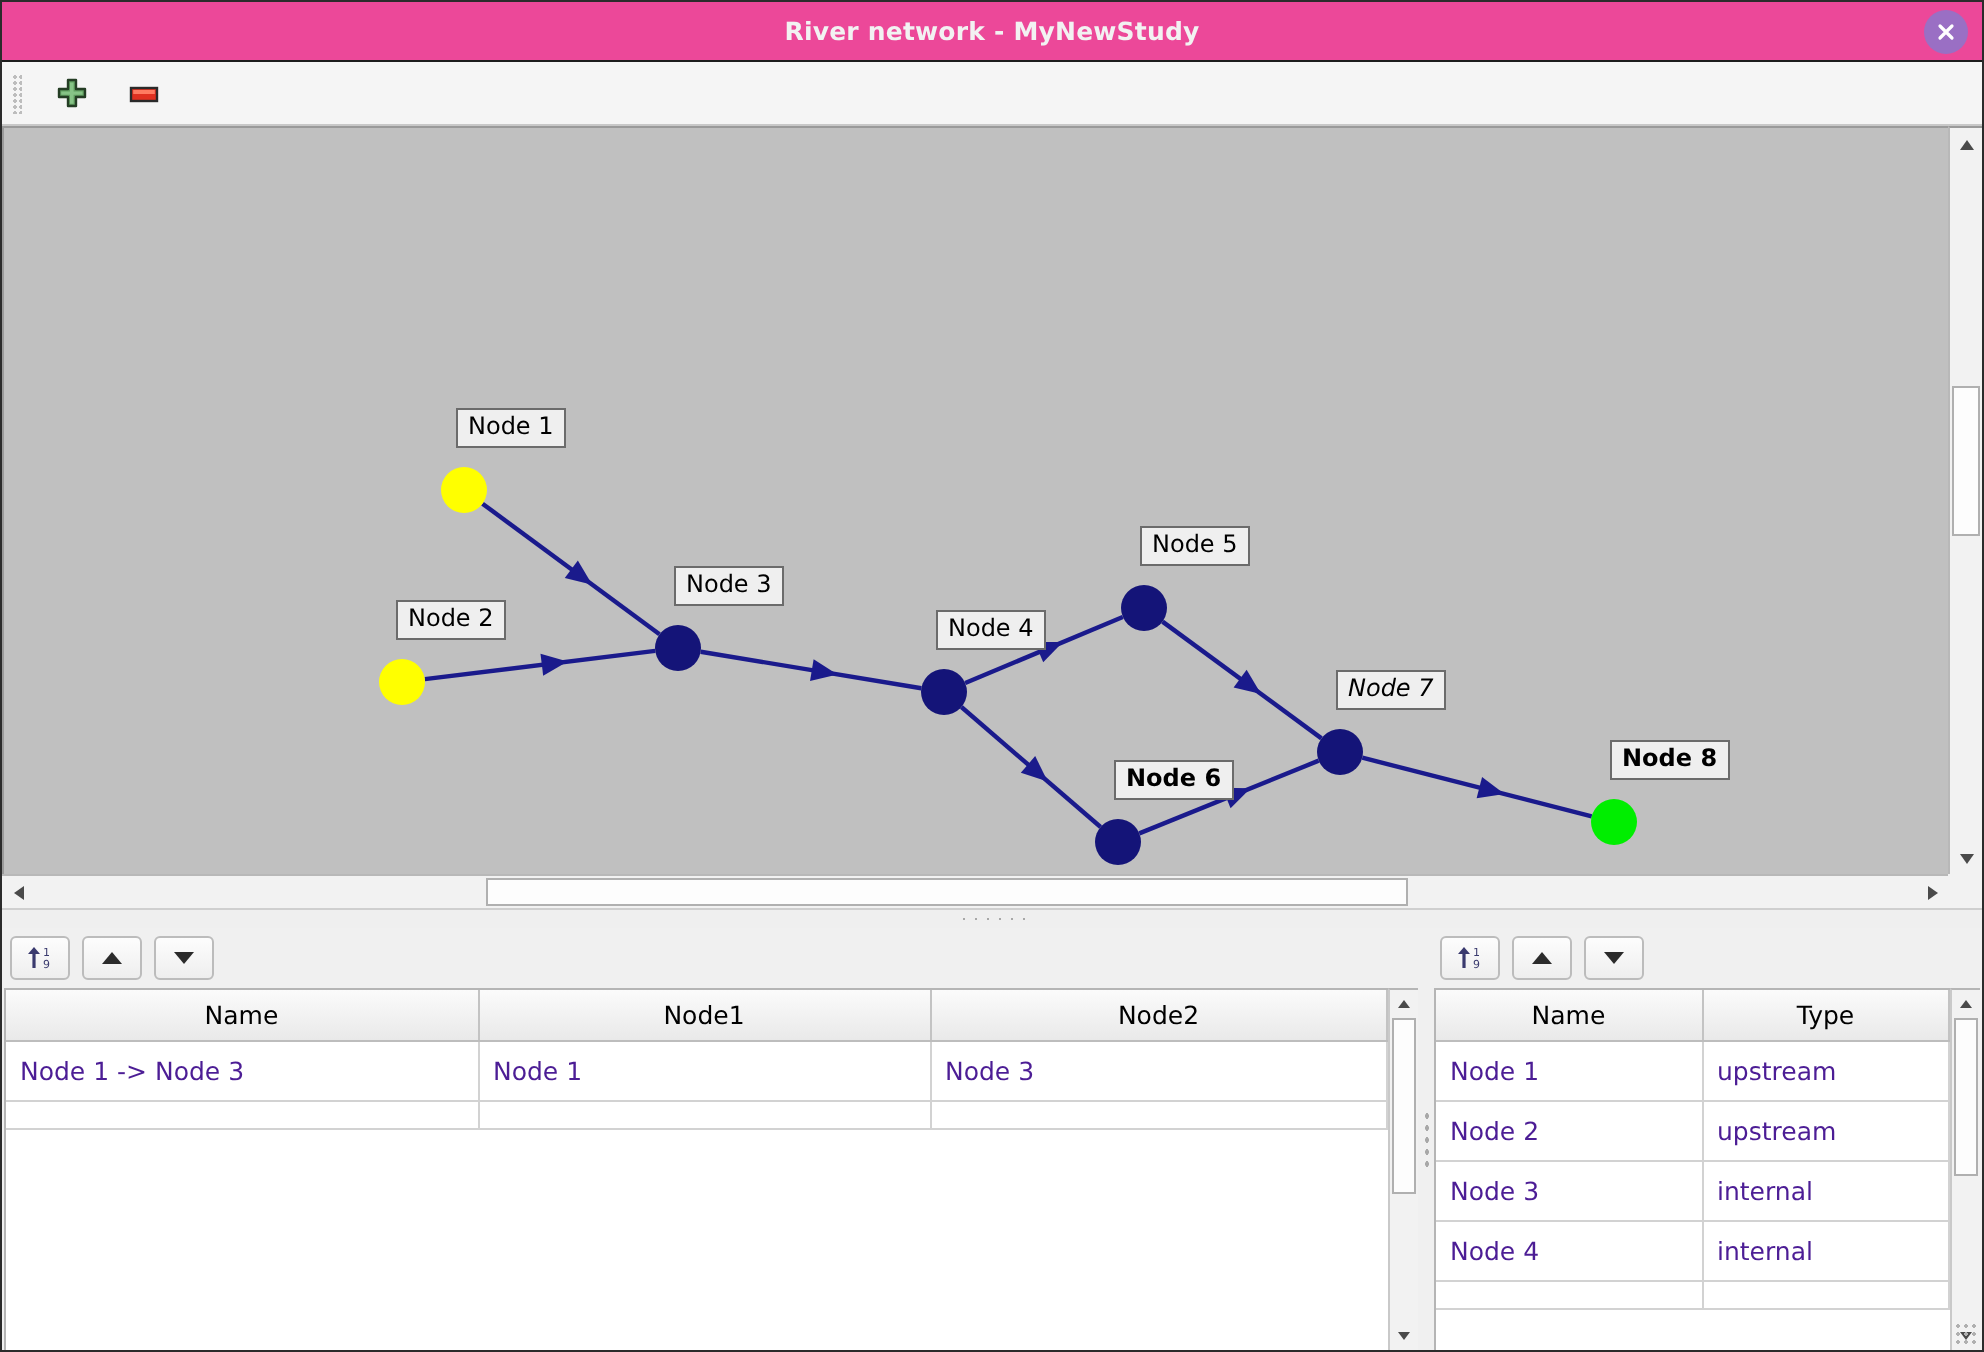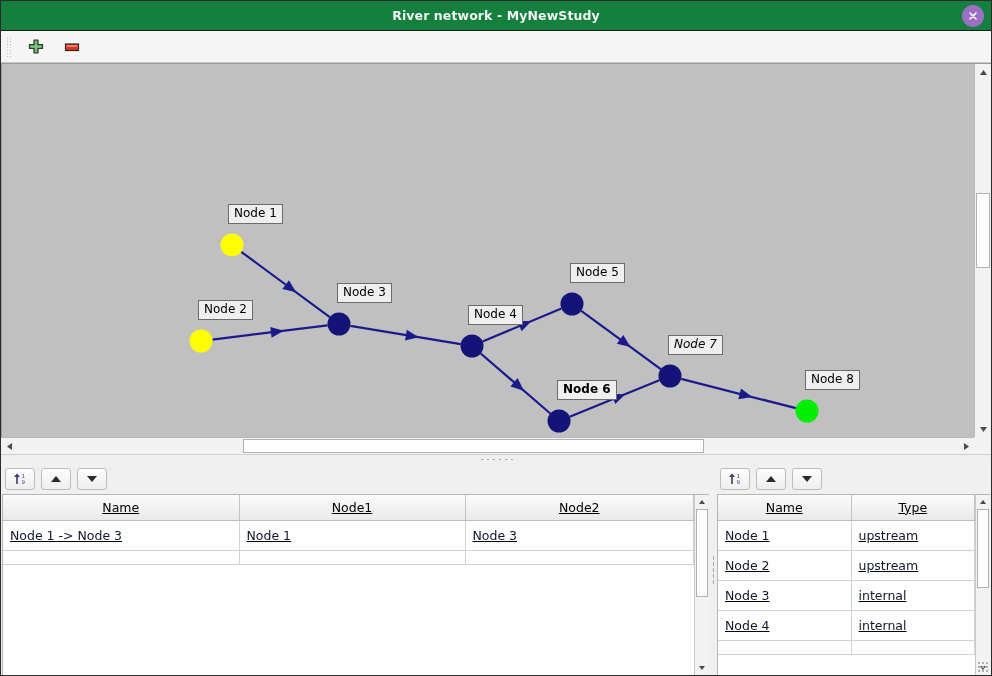--- a/index.html
+++ b/index.html
@@ -12,21 +12,21 @@
   .window {
     width: 992px; height: 676px;
     display: flex; flex-direction: column;
     background: #f0f0f0;
     border: 1px solid #2b2b2b;
   }
 
   
   .titlebar {
     height: 30px; flex: 0 0 30px;
-    background: #15803d;
+    background: #ec4899;
     position: relative;
     display: flex; align-items: center; justify-content: center;
     border-bottom: 1px solid #1d1d1d;
   }
   .titlebar-text {
     color: #f2f2f2; font-size: 12.5px; font-weight: bold;
     letter-spacing: .1px;
   }
   .close-btn {
     position: absolute; right: 7px; top: 4px;
@@ -164,21 +164,20 @@
     flex: 1 1 auto; min-height: 0;
     display: flex; flex-direction: row;
     margin: 0 1px 0 1px;
   }
   .table-scroll {
     flex: 1 1 auto; min-width: 0;
     overflow: hidden;
     border-top: 1px solid #b5b5b5;
     border-left: 1px solid #b5b5b5;
     background: #ffffff;
-    text-decoration: underline;
   }
   table.grid {
     width: 100%;
     border-collapse: collapse;
     table-layout: fixed;
     font-size: 12.5px;
   }
   table.grid th {
     background: linear-gradient(#fbfbfb, #e9e9e9);
     border-right: 1px solid #c3c3c3;
@@ -187,21 +186,21 @@
     font-size: 12.5px;
     height: 25px;
     color: #000;
     text-align: center;
   }
   table.grid td {
     border-right: 1px solid #d2d2d2;
     border-bottom: 1px solid #d2d2d2;
     height: 30px;
     padding: 0 7px;
-    color: #0f172a;
+    color: #4c1d95;
     background: #ffffff;
     white-space: nowrap; overflow: hidden;
   }
   table.grid tr.filler td { height: 14px; }
 
   .table-vsb {
     width: 15px; flex: 0 0 15px;
     background: #f2f2f2;
     border-top: 1px solid #b5b5b5;
     border-left: 1px solid #c9c9c9;
@@ -287,21 +286,21 @@
             <circle cx="805" cy="347" r="11.5" fill="#00ee00"></circle>
           </svg>
         <div id="graph-labels">
             <div class="node-label" style="left: 226px; top: 140px;">Node 1</div>
             <div class="node-label" style="left: 196px; top: 236px;">Node 2</div>
             <div class="node-label" style="left: 335px; top: 219px;">Node 3</div>
             <div class="node-label" style="left: 466px; top: 241px;">Node 4</div>
             <div class="node-label" style="left: 568px; top: 199px;">Node 5</div>
             <div class="node-label" style="left: 555px; top: 316px; font-weight: bold;">Node 6</div>
             <div class="node-label" style="left: 666px; top: 271px; font-style: italic;">Node 7</div>
-            <div class="node-label" style="left: 803px; top: 306px;">Node 8</div>
+            <div class="node-label" style="left: 803px; top: 306px; font-weight: bold;">Node 8</div>
           </div>
       </div>
 
       <div class="vsb">
         <div class="sb-arrow">
           <svg width="9" height="7" viewBox="0 0 9 7">
               <path d="M4.5 1 L8 6 L1 6 Z" fill="#4a4a4a"></path>
             </svg>
         </div>
         <div class="sb-track">

